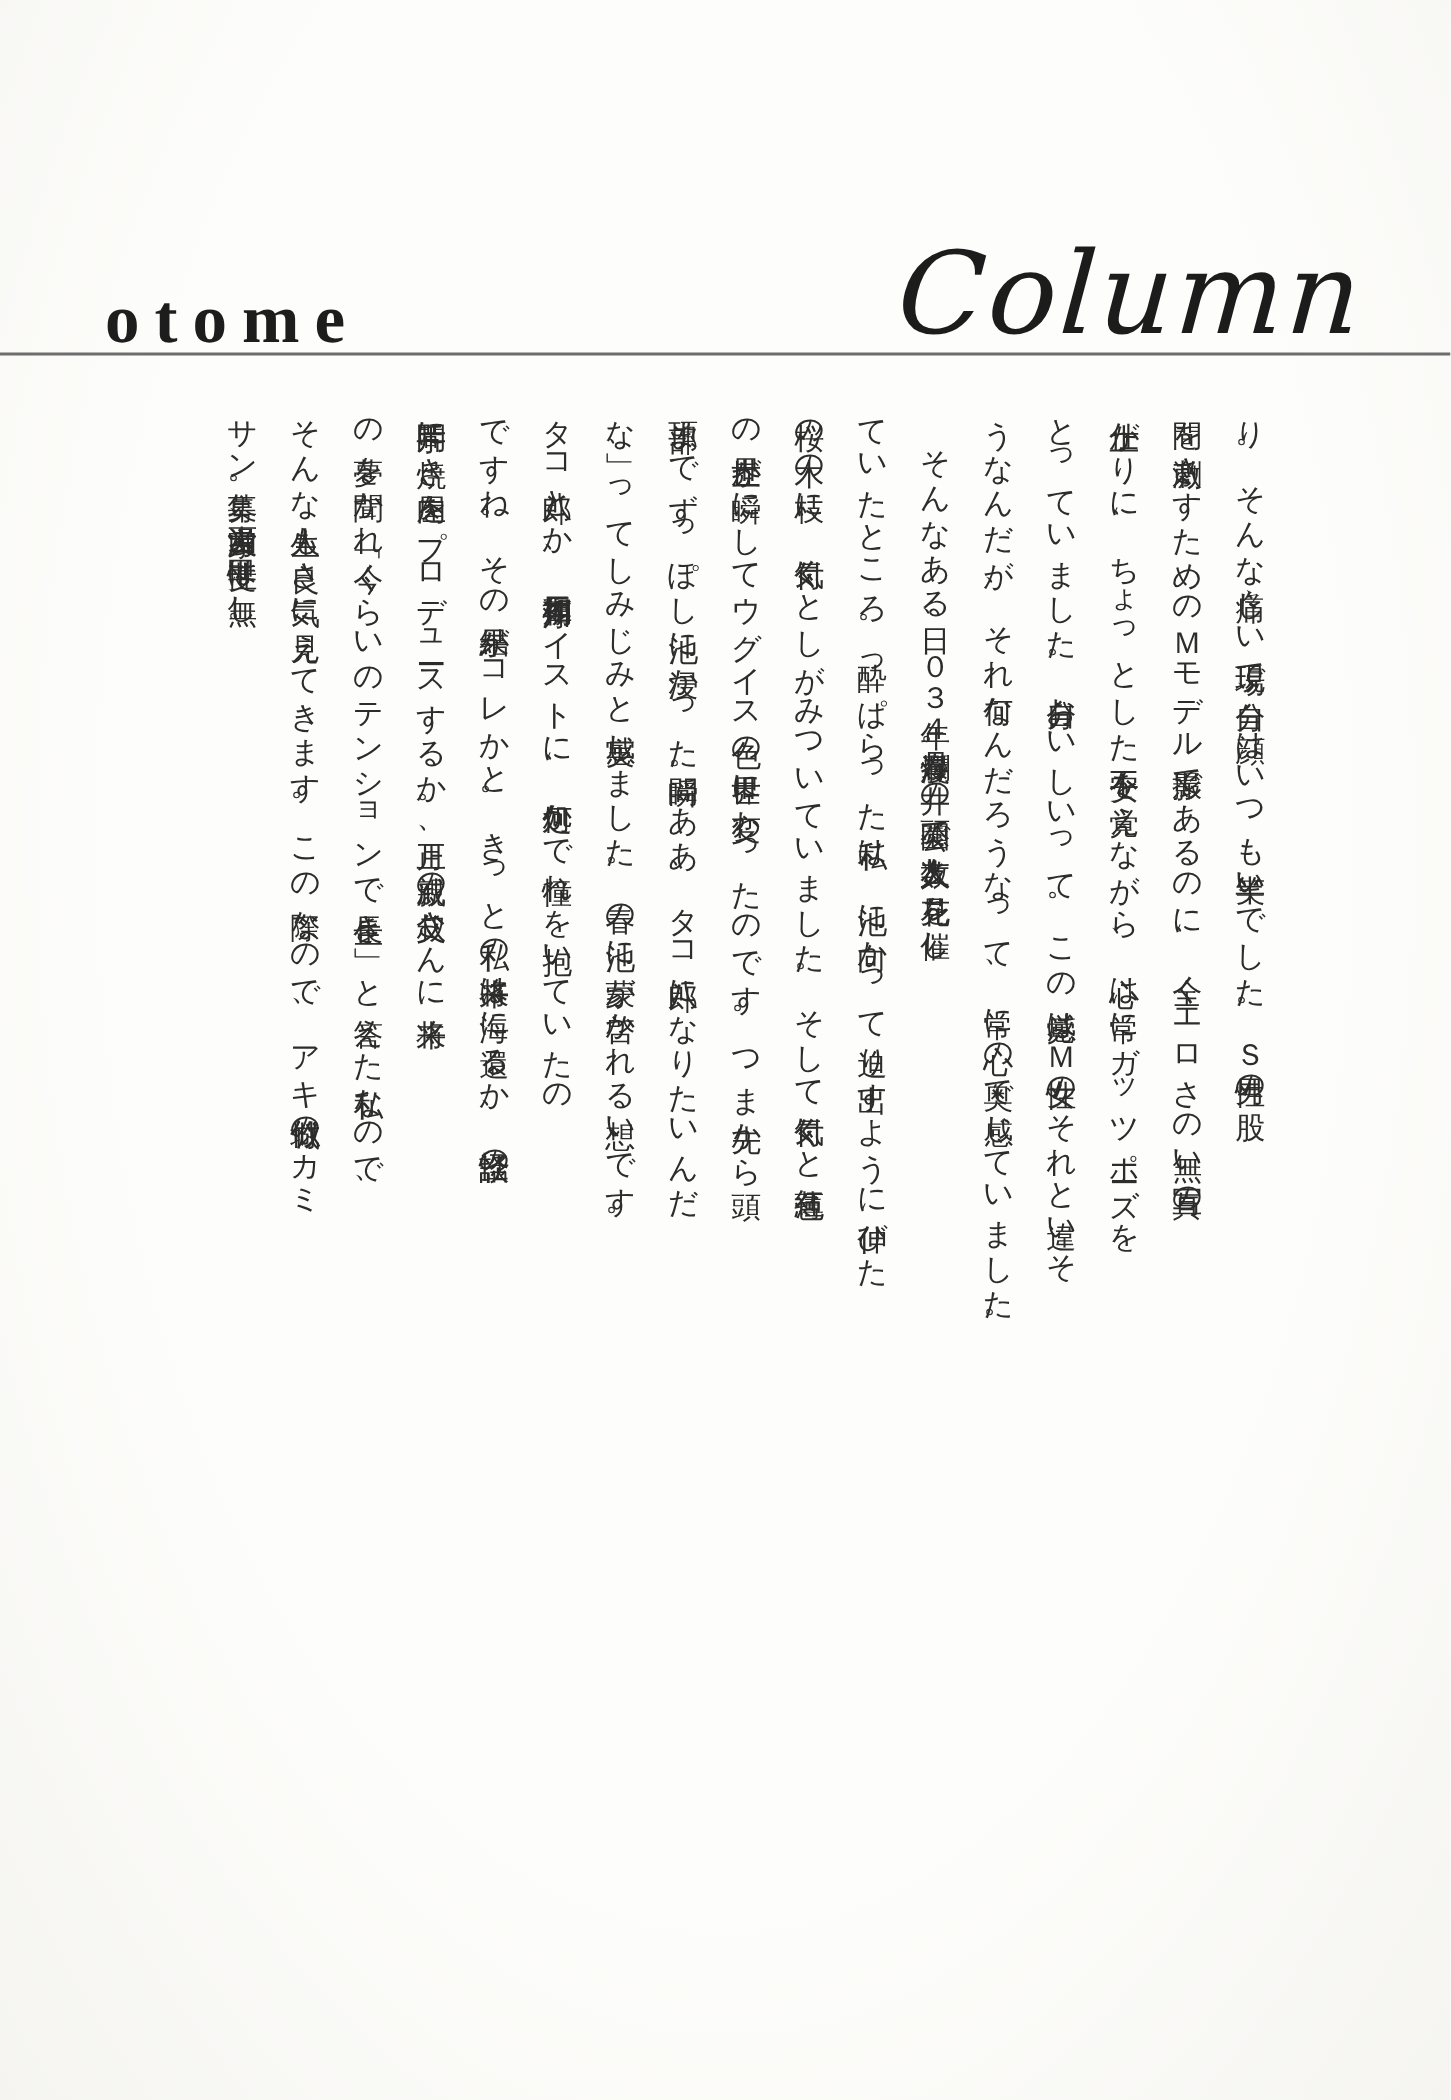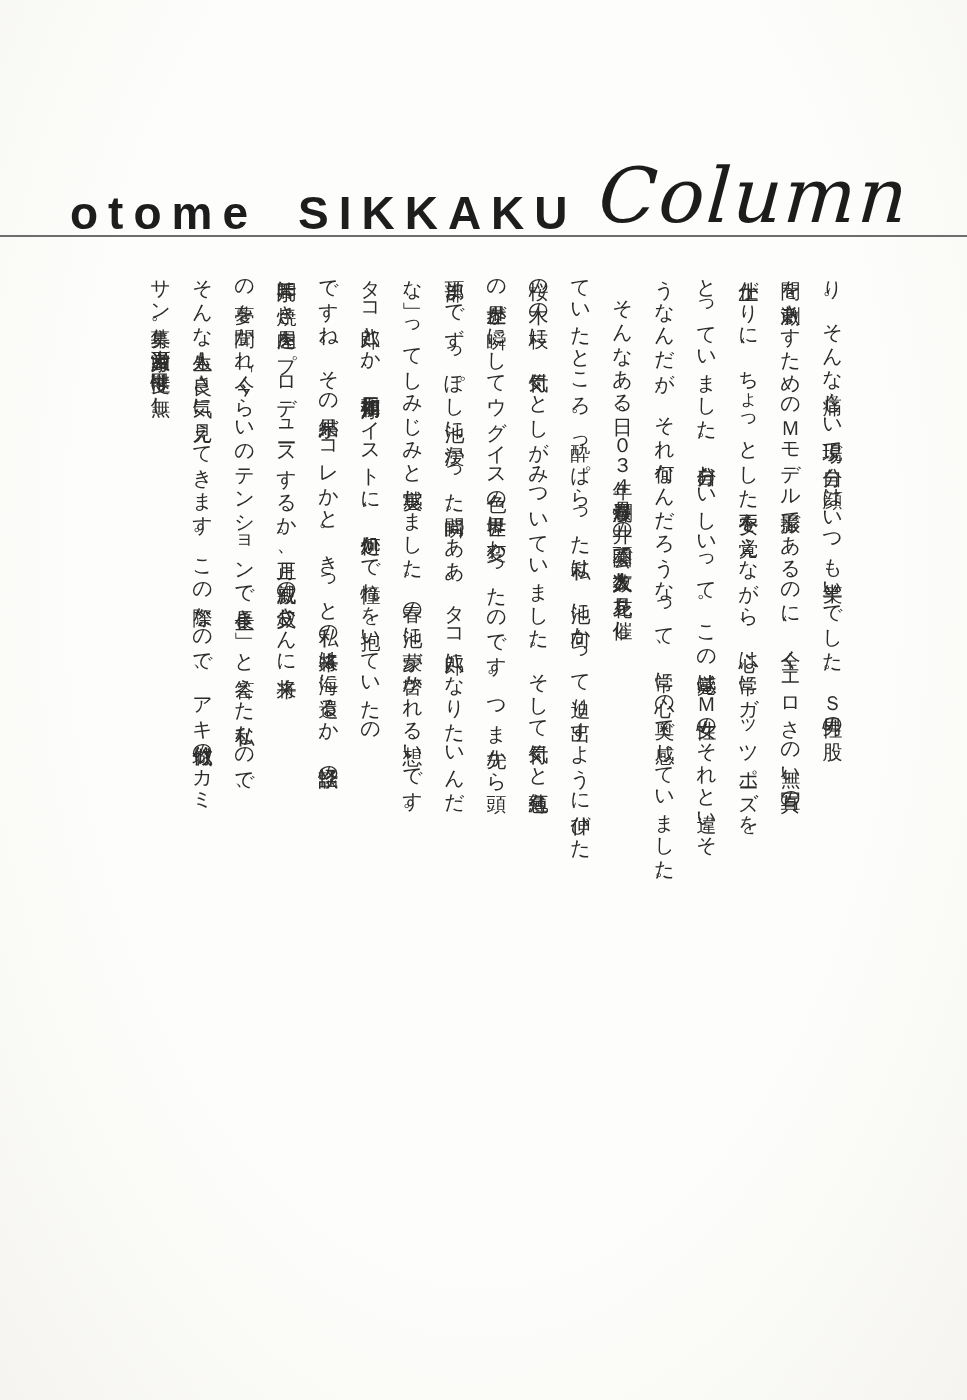--- a/index.html
+++ b/index.html
@@ -26,21 +26,21 @@
     height: 2px;
     background: #6d6d6d;
   }
   .mono-title {
     position: absolute;
     left: 70px;
     top: 186px;
     height: 50px;
     display: flex;
     align-items: flex-end;
-    font-family: Liberation Sans, sans-serif;
+    font-family: Liberation Serif, serif;
     font-size: 46px;
     font-weight: bold;
     letter-spacing: 10px;
     color: #1d1d1d;
     line-height: 1;
     white-space: nowrap;
   }
   .mono-title .word-gap {
     display: inline-block;
     width: 40px;
@@ -81,21 +81,20 @@
   }
 </style>
 </head>
 <body>
 
 <div class="page">
 
   <div class="mono-title">
     <span>otome</span>
     <span class="word-gap"></span>
-    <span>SIKKAKU</span>
   </div>
 
   <div class="script-title">Column</div>
 
   <div class="header-rule"></div>
 
   <div class="article">
     <p>り。そんな痛々しい現場で自分、顔はいつも半笑いでした。Ｓ男性の股</p>
     <p>間を刺激さすためのＭモデル撮影であるのに、全くエロさの無い写真の</p>
     <p>仕上がりに、ちょっとした不安を覚えながら、心は常にガッツポーズを</p>

